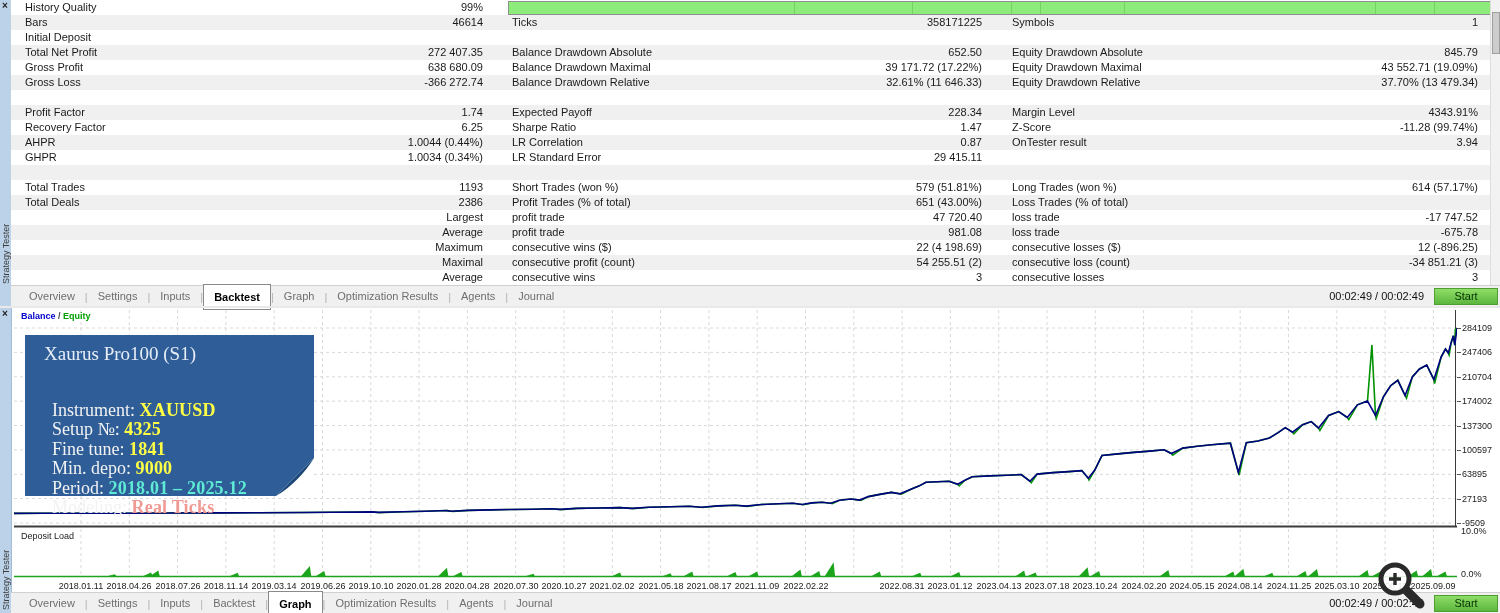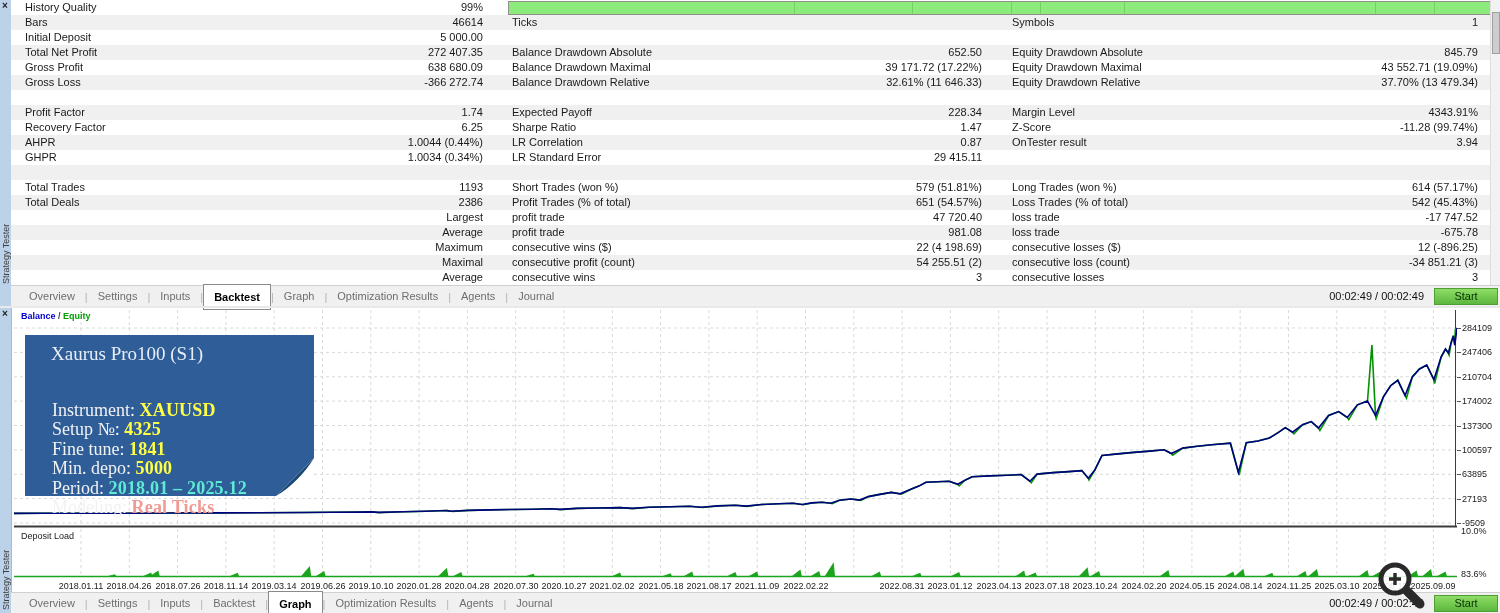--- a/index.html
+++ b/index.html
@@ -48,21 +48,21 @@
   #chart-load{position:absolute;left:14px;top:529px;width:1443px;height:50px;}
   .ylab{position:absolute;left:1462px;font-size:9px;color:#1a1a1a;white-space:nowrap;z-index:3;}
   .ytick{position:absolute;left:1457px;width:4px;height:1px;background:#555;z-index:3;}
   .xlab{position:absolute;top:581px;width:60px;margin-left:-30px;text-align:center;font-size:9px;color:#1a1a1a;white-space:nowrap;}
   #load-label{position:absolute;left:21px;top:531px;font-size:9px;color:#1a1a1a;z-index:4;}
   #scale-top{position:absolute;left:1461px;top:526px;font-size:9px;z-index:3;}
   #scale-bottom{position:absolute;left:1461px;top:569px;font-size:9px;z-index:3;}
   
   #ann{position:absolute;left:25px;top:335px;width:289px;height:161px;background:#2e5d97;z-index:10;
        font-family:"Liberation Serif","DejaVu Serif",serif;}
-  #ann-title{position:absolute;left:26px;top:8px;font-size:19px;color:#e8eef7;}
+  #ann-title{position:absolute;left:19px;top:8px;font-size:19px;color:#e8eef7;}
   .ann-line{position:absolute;left:27px;font-size:18px;color:#f2f2f2;white-space:nowrap;}
   .ann-line b{letter-spacing:0.2px;}
   #ann svg{position:absolute;right:0;bottom:0;}
   
   #magnifier{position:absolute;left:1374px;top:558px;z-index:50;}
 </style>
 </head>
 <body>
 
 <div id="app">
@@ -82,26 +82,26 @@
           <div class="pseg" style="left: 531px;"></div>
           <div class="pseg" style="left: 615px;"></div>
           <div class="pseg" style="left: 866px;"></div>
           <div class="pseg" style="left: 925px;"></div>
         </div>
       </div>
       <div class="srow alt" style="top: 15px;">
         <span class="l1">Bars</span>
         <span class="v1">46614</span>
         <span class="l2">Ticks</span>
+        <span class="v2">358171225</span>
         <span class="l3">Symbols</span>
         <span class="v3">1</span>
       </div>
       <div class="srow" style="top: 30px;">
         <span class="l1">Initial Deposit</span>
-        <span class="v1">5 000.00</span>
       </div>
       <div class="srow alt" style="top: 45px;">
         <span class="l1">Total Net Profit</span>
         <span class="v1">272 407.35</span>
         <span class="l2">Balance Drawdown Absolute</span>
         <span class="v2">652.50</span>
         <span class="l3">Equity Drawdown Absolute</span>
         <span class="v3">845.79</span>
       </div>
       <div class="srow" style="top: 60px;">
@@ -157,23 +157,22 @@
         <span class="v1">1193</span>
         <span class="l2">Short Trades (won %)</span>
         <span class="v2">579 (51.81%)</span>
         <span class="l3">Long Trades (won %)</span>
         <span class="v3">614 (57.17%)</span>
       </div>
       <div class="srow alt" style="top: 195px;">
         <span class="l1">Total Deals</span>
         <span class="v1">2386</span>
         <span class="l2">Profit Trades (% of total)</span>
-        <span class="v2">651 (54.57%)</span>
+        <span class="v2">651 (43.00%)</span>
         <span class="l3">Loss Trades (% of total)</span>
-        <span class="v3">542 (45.43%)</span>
       </div>
       <div class="srow" style="top: 210px;">
         <span class="v1">Largest</span>
         <span class="l2">profit trade</span>
         <span class="v2">47 720.40</span>
         <span class="l3">loss trade</span>
         <span class="v3">-17 747.52</span>
       </div>
       <div class="srow alt" style="top: 225px;">
         <span class="v1">Average</span>
@@ -347,32 +346,32 @@
       <path d="M1294.0,47.5 L1303.0,40.1 L1304.5,47.5 Z" fill="#1ca41c"></path>
       <path d="M1344.5,47.5 L1353.5,41.1 L1355.0,47.5 Z" fill="#1ca41c"></path>
       <path d="M1357.5,47.5 L1366.5,42.4 L1368.0,47.5 Z" fill="#1ca41c"></path>
       <path d="M1393.6,47.5 L1402.6,41.5 L1404.1,47.5 Z" fill="#1ca41c"></path>
       <path d="M1408.0,47.5 L1417.0,40.1 L1418.5,47.5 Z" fill="#1ca41c"></path>
       <path d="M1422.5,47.5 L1431.5,42.4 L1433.0,47.5 Z" fill="#1ca41c"></path>
     </svg>
 
   <div id="load-label">Deposit Load</div>
   <div id="scale-top">10.0%</div>
-  <div id="scale-bottom">83.6%</div>
+  <div id="scale-bottom">0.0%</div>
 
   <div id="ann" style="background: rgb(46, 93, 151);">
     <div id="ann-title">Xaurus Pro100 (S1)</div>
     <svg width="38" height="38" viewBox="0 0 38 38">
       <path d="M0,38 L38,0 L38,38 Z" fill="#ffffff"></path>
       <path d="M0,38 L38,0 C29,15 15,29 0,38 Z" fill="#1c4878"></path>
     </svg>
   <div class="ann-line" style="top: 64.5px;"><span>Instrument: </span><b style="color: rgb(255, 255, 69);">XAUUSD</b></div>
       <div class="ann-line" style="top: 84px;"><span>Setup №: </span><b style="color: rgb(255, 255, 69);">4325</b></div>
       <div class="ann-line" style="top: 103.5px;"><span>Fine tune: </span><b style="color: rgb(255, 255, 69);">1841</b></div>
-      <div class="ann-line" style="top: 123px;"><span>Min. depo: </span><b style="color: rgb(255, 255, 69);">5000</b></div>
+      <div class="ann-line" style="top: 123px;"><span>Min. depo: </span><b style="color: rgb(255, 255, 69);">9000</b></div>
       <div class="ann-line" style="top: 142.5px;"><span>Period: </span><b style="color: #5eead4;">2018.01 – 2025.12</b></div>
       <div class="ann-line" style="top: 162px;"><span>Modeling: </span><b style="color: rgb(240, 154, 148);">Real Ticks</b></div>
     </div>
 
   <div class="tabbar" id="tabbar-bottom">
     <div class="tabs">
         <span class="tab">Overview</span>
         <span class="sep">|</span>
         <span class="tab">Settings</span>
         <span class="sep">|</span>

